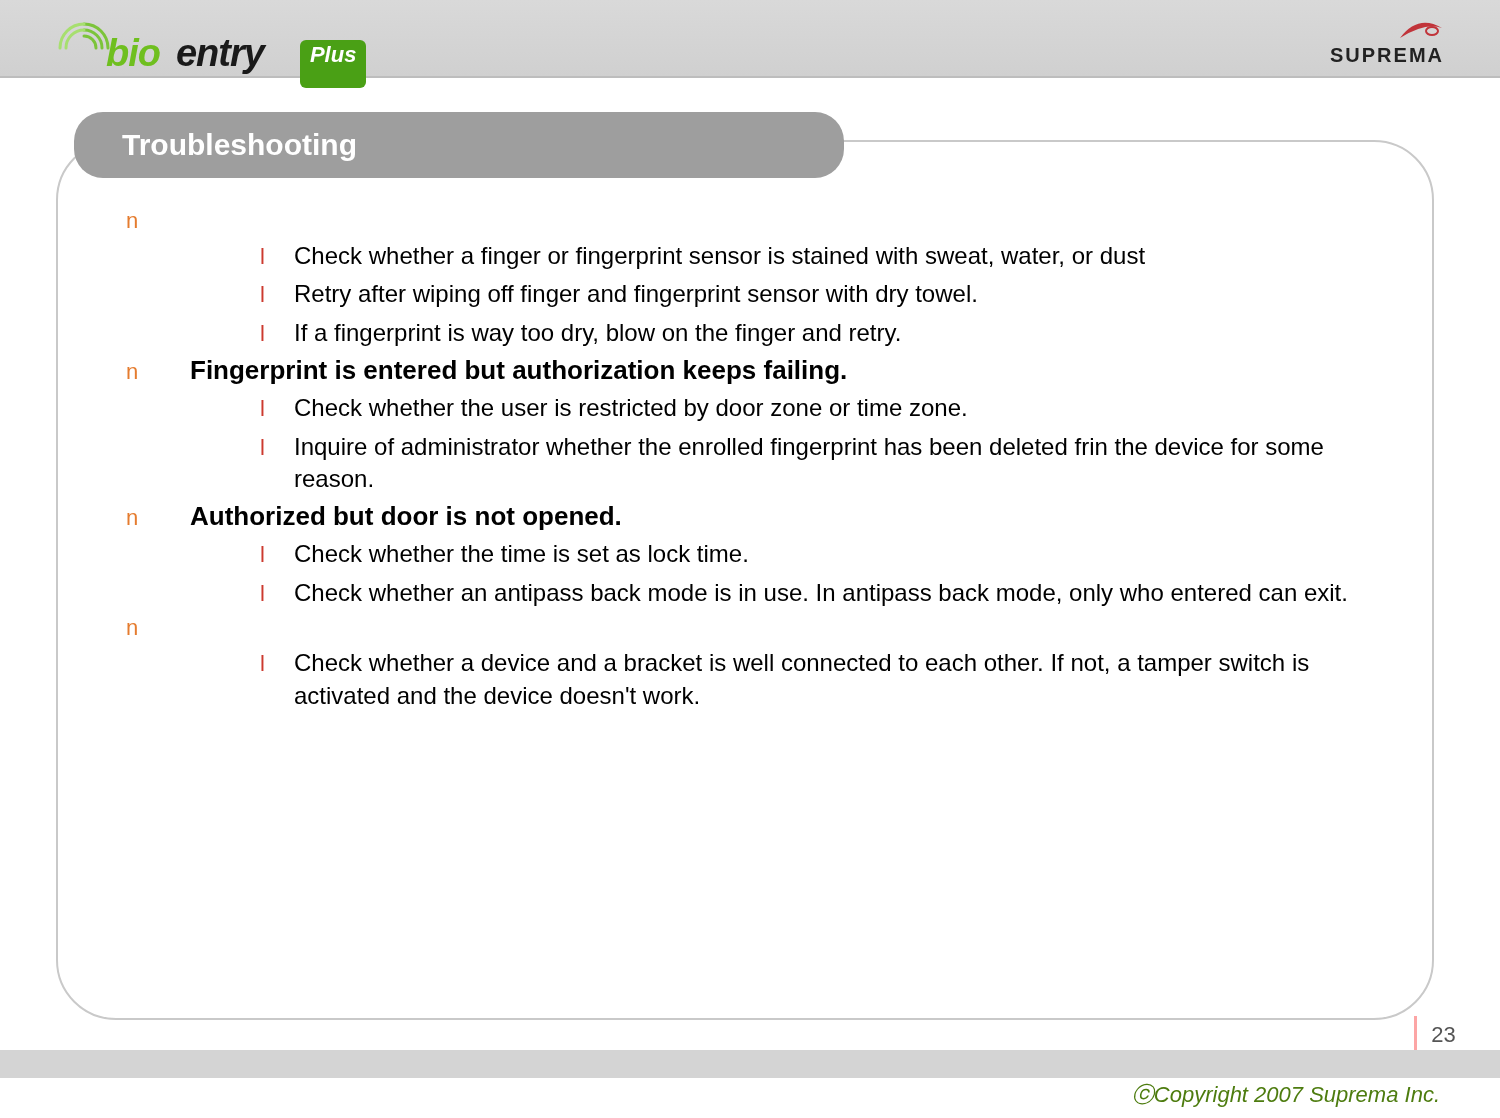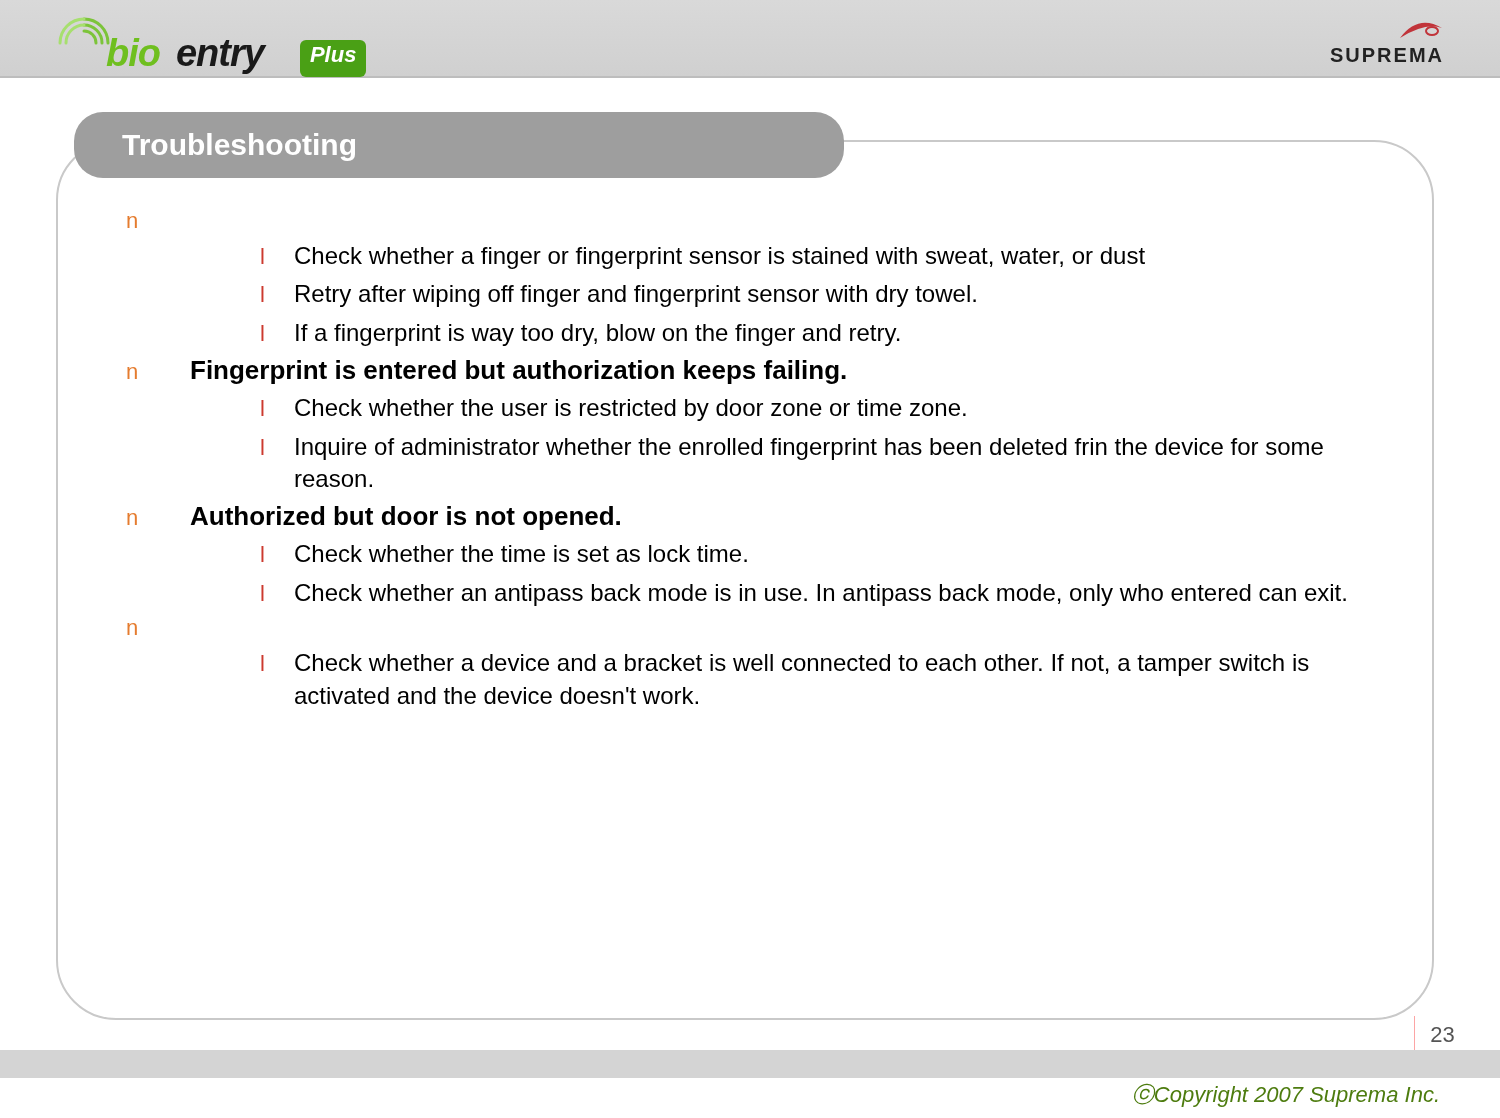--- a/index.html
+++ b/index.html
@@ -43,21 +43,21 @@
     color: #1a1a1a;
     letter-spacing: -1px;
     margin-right: 20px;
   }
   .plus-badge {
     background: #4aa015;
     color: #fff;
     font-style: italic;
     font-weight: bold;
     font-size: 22px;
-    padding: 2px 10px 9px 10px;
+    padding: 2px 10px 20px 10px;
     border-radius: 6px;
     position: relative;
     top: -4px;
   }
   .logo-right {
     position: absolute;
     right: 56px; top: 18px;
     text-align: right;
   }
   .suprema-mark {
@@ -153,21 +153,21 @@
     background: #d4d4d4;
   }
   .page-num-box {
     position: absolute;
     right: 40px;
     bottom: 64px;
     width: 46px;
     text-align: center;
     font-size: 22px;
     color: #555;
-    border-left: 1px solid #fca5a5;
+    border-left: 3px solid #fca5a5;
     padding: 6px 0 6px 10px;
   }
   .copyright {
     position: absolute;
     right: 60px;
     bottom: 8px;
     font-size: 22px;
     color: #4d7c0f;
     font-style: italic;
   }

